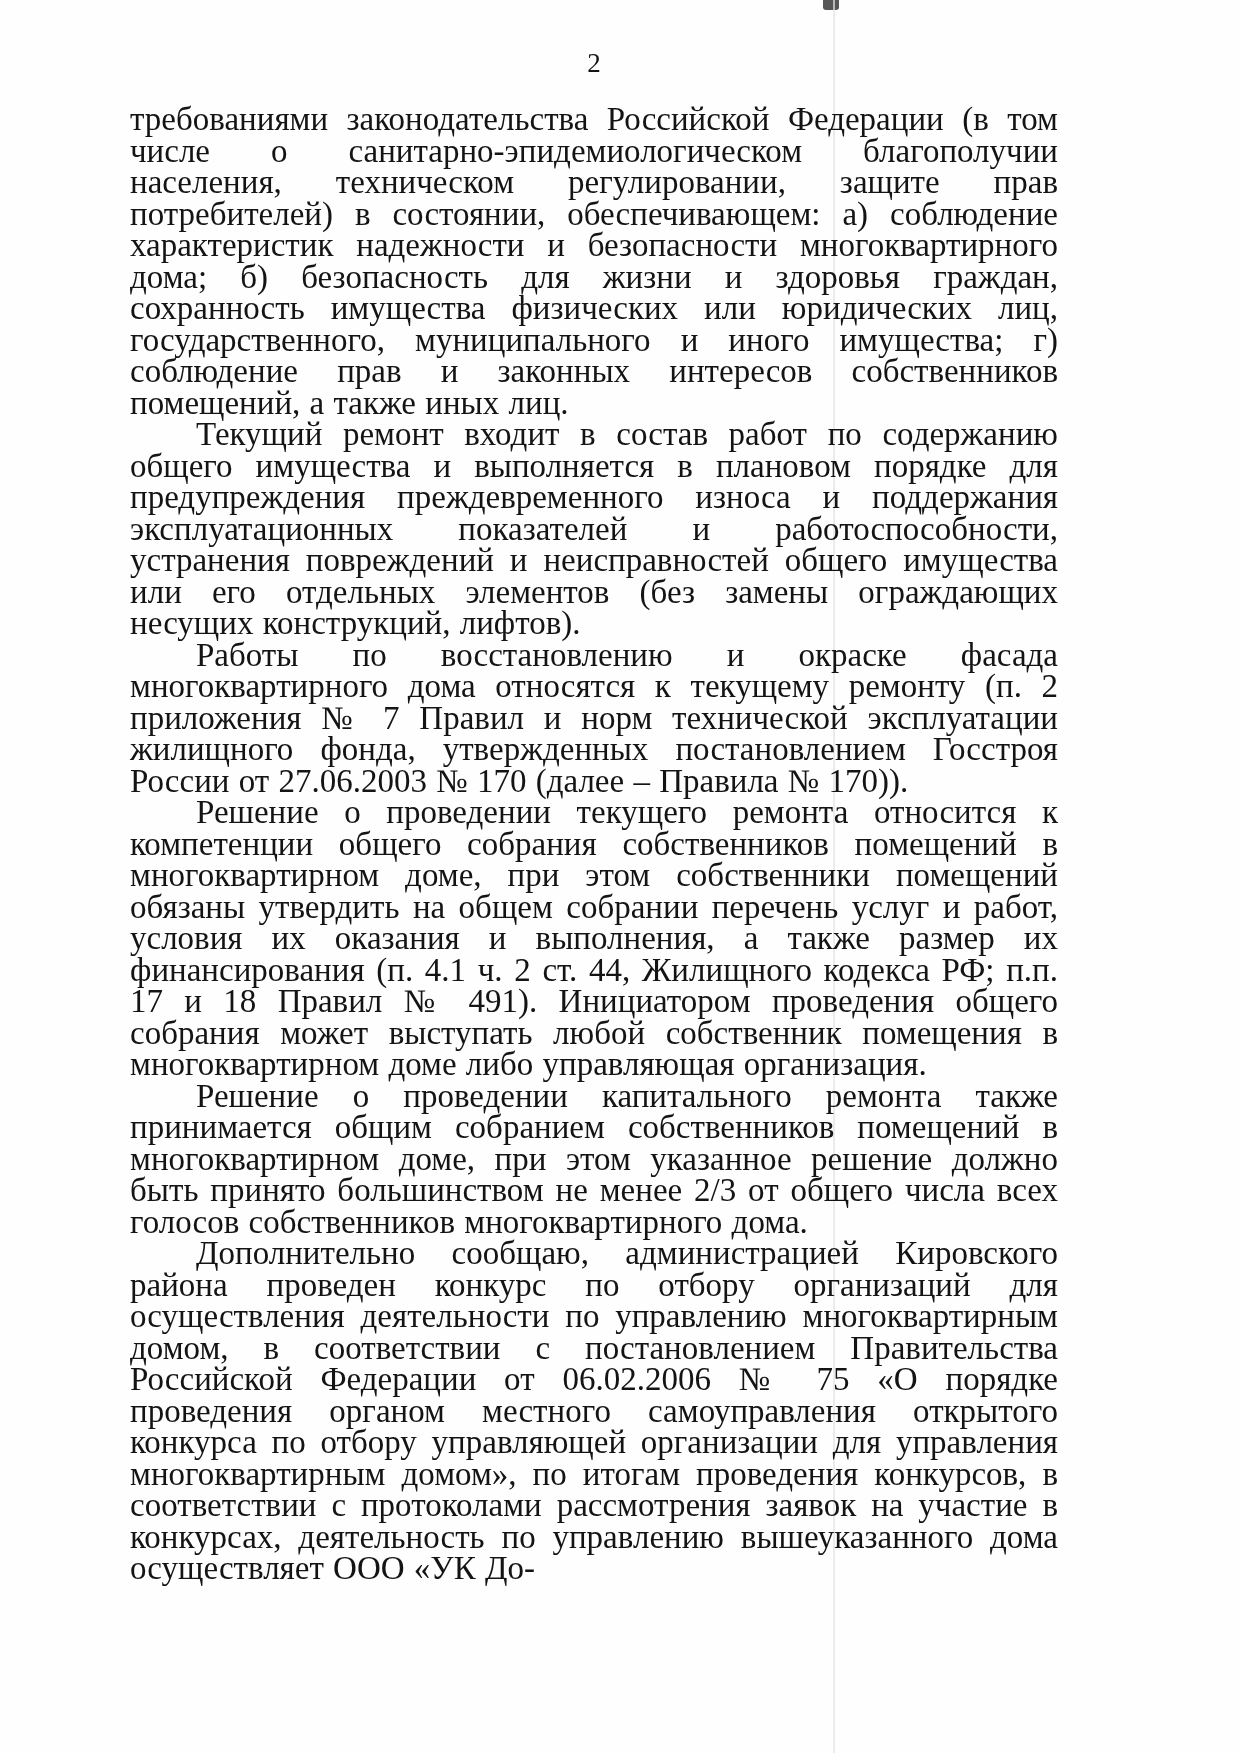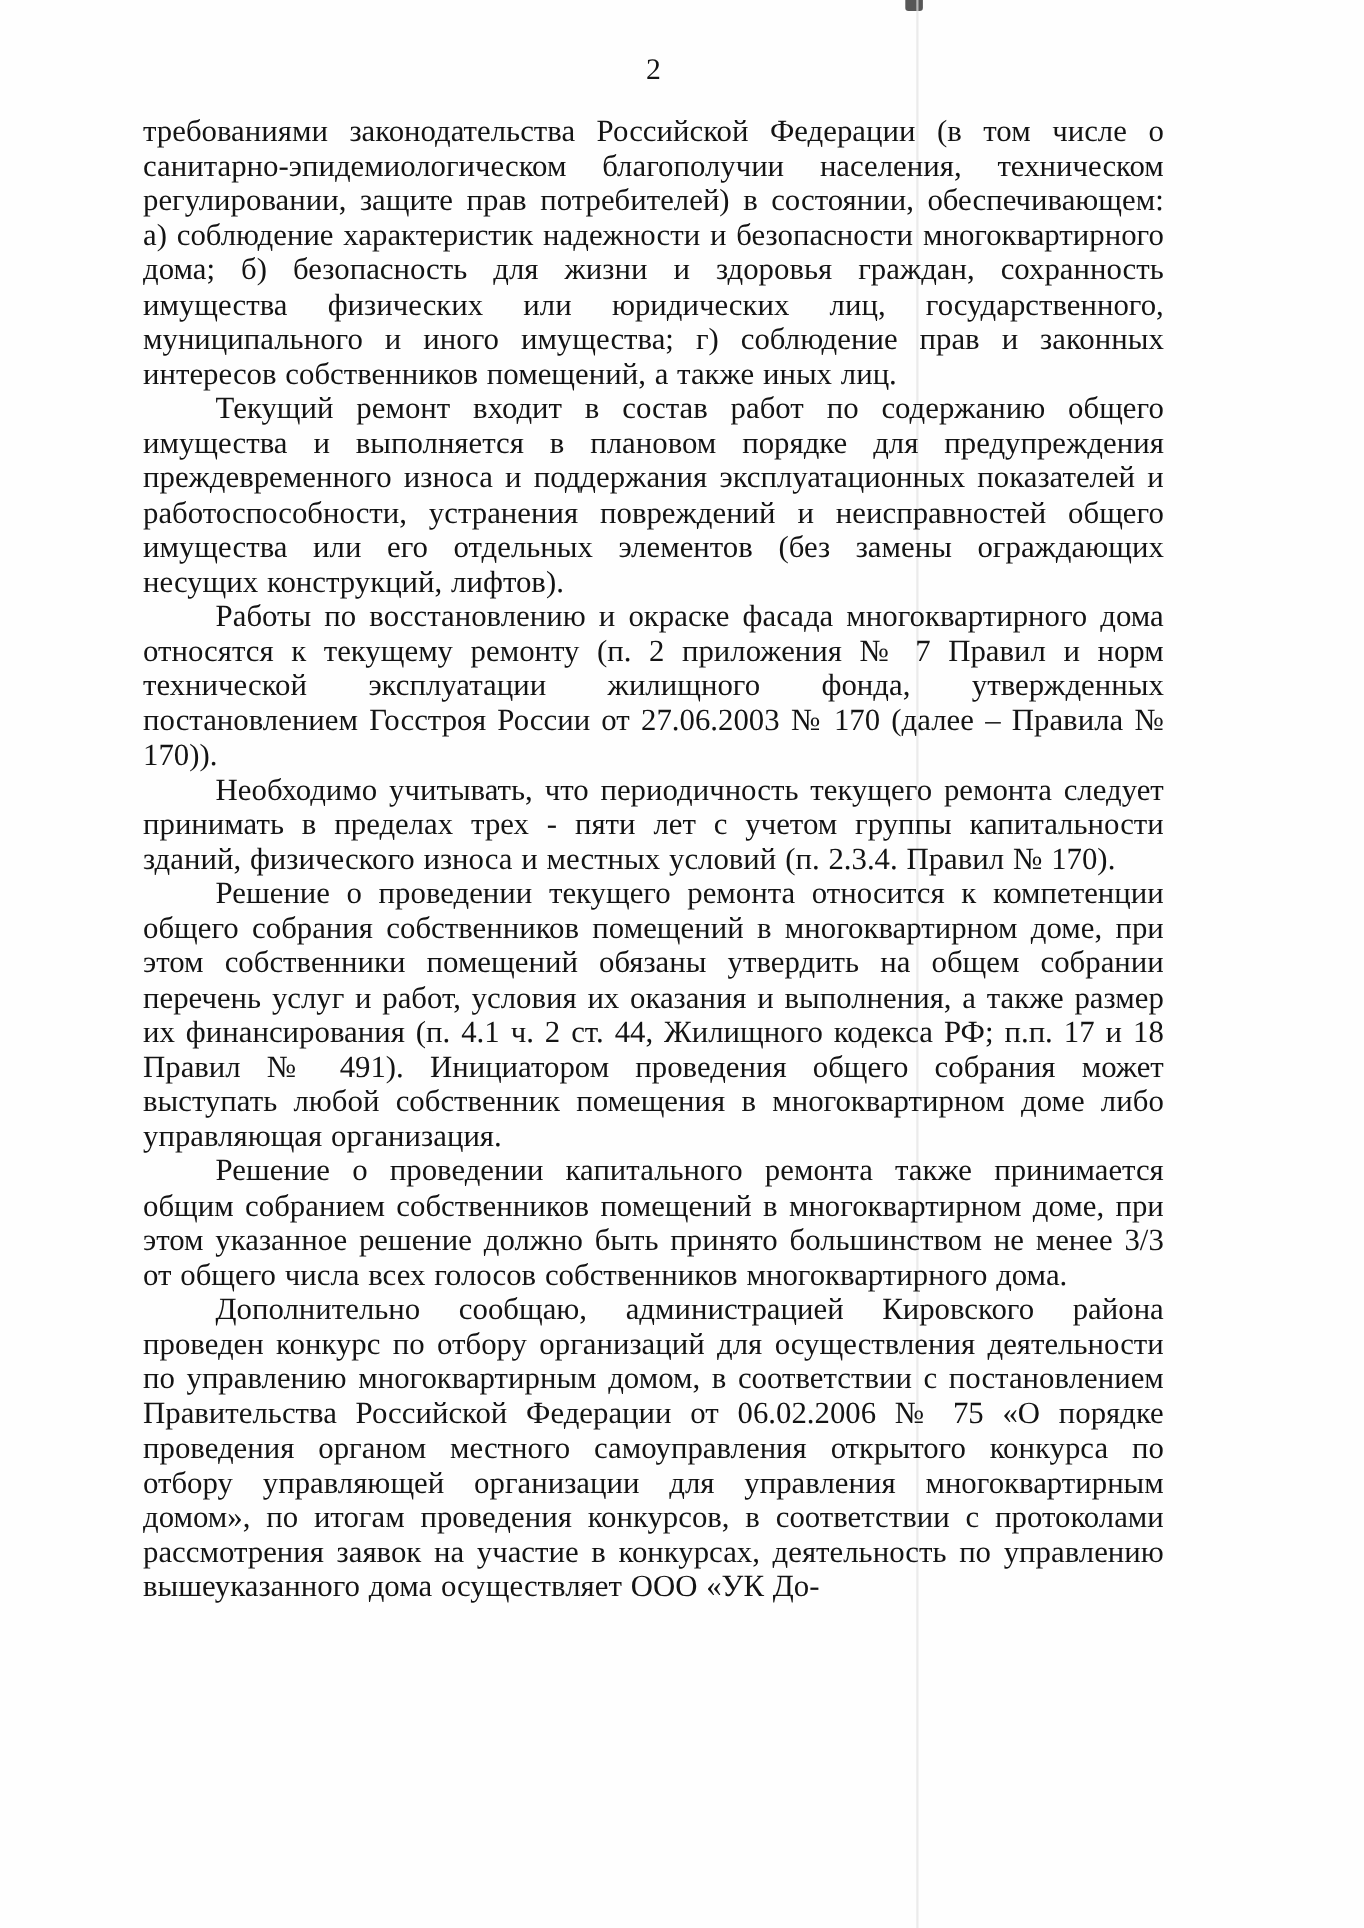--- a/index.html
+++ b/index.html
@@ -45,21 +45,21 @@
     width: 928px;
   }
   .page-number {
     text-align: center;
     font-size: 27px;
     line-height: 30px;
     margin: 0 0 26px 0;
   }
   .para {
     margin: 0;
-    font-size: 28px;
+    font-size: 33px;
     line-height: 31.5px;
     text-align: justify;
     text-indent: 66px;
     word-spacing: 1px;
   }
   .para.first {
     text-indent: 0;
   }
 </style>
 </head>
@@ -68,18 +68,17 @@
 <div class="scan-page">
   <div class="top-speck"></div>
   <div class="fold-line"></div>
 
   <div class="text-column">
     <div class="page-number">2</div>
 
     <p class="para first">требованиями законодательства Российской Федерации (в том числе о санитарно-эпидемиологическом благополучии населения, техническом регулировании, защите прав потребителей) в состоянии, обеспечивающем: а) соблюдение характеристик надежности и безопасности многоквартирного дома; б) безопасность для жизни и здоровья граждан, сохранность имущества физических или юридических лиц, государственного, муниципального и иного имущества; г) соблюдение прав и законных интересов собственников помещений, а также иных лиц.</p>
     <p class="para">Текущий ремонт входит в состав работ по содержанию общего имущества и выполняется в плановом порядке для предупреждения преждевременного износа и поддержания эксплуатационных показателей и работоспособности, устранения повреждений и неисправностей общего имущества или его отдельных элементов (без замены ограждающих несущих конструкций, лифтов).</p>
     <p class="para">Работы по восстановлению и окраске фасада многоквартирного дома относятся к текущему ремонту (п. 2 приложения № 7 Правил и норм технической эксплуатации жилищного фонда, утвержденных постановлением Госстроя России от 27.06.2003 № 170 (далее – Правила № 170)).</p>
-    <p class="para">Необходимо учитывать, что периодичность текущего ремонта следует принимать в пределах трех - пяти лет с учетом группы капитальности зданий, физического износа и местных условий (п. 2.3.4. Правил № 170).</p>
     <p class="para">Решение о проведении текущего ремонта относится к компетенции общего собрания собственников помещений в многоквартирном доме, при этом собственники помещений обязаны утвердить на общем собрании перечень услуг и работ, условия их оказания и выполнения, а также размер их финансирования (п. 4.1 ч. 2 ст. 44, Жилищного кодекса РФ; п.п. 17 и 18 Правил № 491). Инициатором проведения общего собрания может выступать любой собственник помещения в многоквартирном доме либо управляющая организация.</p>
-    <p class="para">Решение о проведении капитального ремонта также принимается общим собранием собственников помещений в многоквартирном доме, при этом указанное решение должно быть принято большинством не менее 3/3 от общего числа всех голосов собственников многоквартирного дома.</p>
+    <p class="para">Решение о проведении капитального ремонта также принимается общим собранием собственников помещений в многоквартирном доме, при этом указанное решение должно быть принято большинством не менее 2/3 от общего числа всех голосов собственников многоквартирного дома.</p>
     <p class="para">Дополнительно сообщаю, администрацией Кировского района проведен конкурс по отбору организаций для осуществления деятельности по управлению многоквартирным домом, в соответствии с постановлением Правительства Российской Федерации от 06.02.2006 № 75 «О порядке проведения органом местного самоуправления открытого конкурса по отбору управляющей организации для управления многоквартирным домом», по итогам проведения конкурсов, в соответствии с протоколами рассмотрения заявок на участие в конкурсах, деятельность по управлению вышеуказанного дома осуществляет ООО «УК До-</p>
   </div>
 </div>
 
 </body></html>

